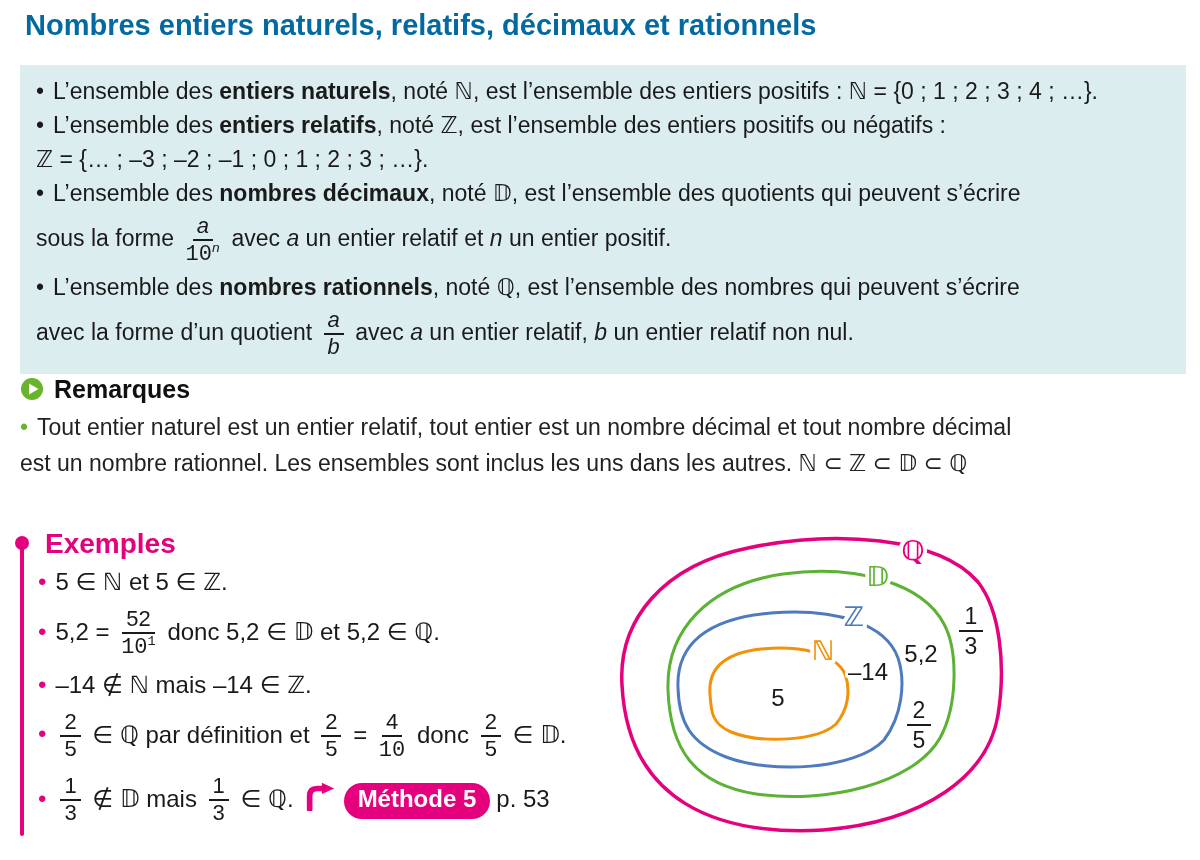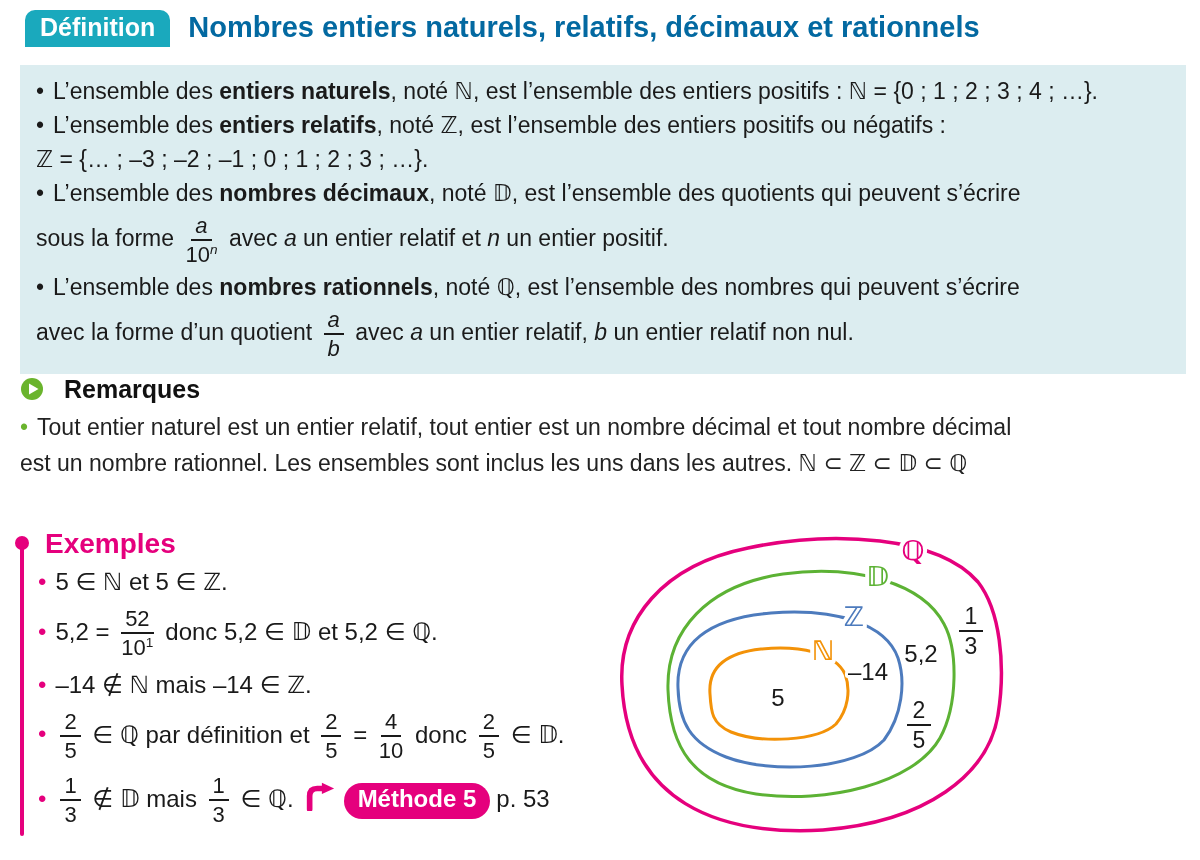--- a/index.html
+++ b/index.html
@@ -26,27 +26,27 @@
   .blt { margin-right:9px; }
   .blt.green { color:#6ab42d; }
   .blt.pink  { color:#e5007d; }
 
   
   .frac {
     display:inline-flex; flex-direction:column; align-items:center;
     vertical-align:middle; margin:2px 5px; line-height:1.15; font-size:22px;
   }
   .frac .fnum { border-bottom:2px solid #1a1a1a; padding:0 4px 1px; }
-  .frac .fden { padding-top:1px; }
+  .frac .fden { padding-top:1px;font-family:Liberation Mono, monospace; }
   .frac sup { font-size:62%; line-height:0; }
   .it { font-style:italic; }
 
   
   .remarks { position:absolute; left:20px; top:372px; width:1140px; font-size:23px; line-height:34px; color:#222; }
-  .remarks-header { display:flex; align-items:center; gap:20px; font-size:25px; font-weight:bold; color:#111; margin-bottom:4px; }
+  .remarks-header { display:flex; align-items:center; gap:10px; font-size:25px; font-weight:bold; color:#111; margin-bottom:4px; }
   .remarks p { margin:2px 0; }
 
   
   .examples { position:absolute; left:20px; top:528px; width:590px; font-size:24px; }
   .ex-rail { position:absolute; left:0; top:14px; width:4px; height:294px; background:#e5007d; border-radius:2px; }
   .ex-dot  { position:absolute; left:-5px; top:8px; width:14px; height:14px; border-radius:50%; background:#e5007d; }
   .ex-header { color:#e5007d; font-weight:bold; font-size:28px; margin:0 0 6px 25px; }
   .ex-item { margin:0 0 6px 18px; line-height:32px; }
   .methode-badge {
     display:inline-block; background:#e5007d; color:#ffffff; font-weight:bold;
@@ -60,21 +60,20 @@
   .vlabel { font-weight:bold; font-size:27px; paint-order:stroke; stroke:#ffffff; stroke-width:8px; stroke-linejoin:round; }
   .vval   { font-size:24px; fill:#1a1a1a; paint-order:stroke; stroke:#ffffff; stroke-width:6px; stroke-linejoin:round; }
   .vfrac  { font-size:23px; fill:#1a1a1a; }
 </style>
 </head>
 <body>
 
 <div class="page">
 
   <div class="def-header">
-    <span class="def-badge">Définition</span>
     <span class="def-title">Nombres entiers naturels, relatifs, décimaux et rationnels</span>
   </div>
 
   <div class="def-box">
     <p>
       <span class="blt">•</span><span class="b" style="font-weight:normal">L’ensemble des </span><span class="b">entiers naturels</span><span>, noté ℕ, est l’ensemble des entiers positifs : ℕ = {0 ; 1 ; 2 ; 3 ; 4 ; …}.</span>
     </p>
     <p>
       <span class="blt">•</span><span>L’ensemble des </span><span class="b">entiers relatifs</span><span>, noté ℤ, est l’ensemble des entiers positifs ou négatifs :</span>
     </p>

